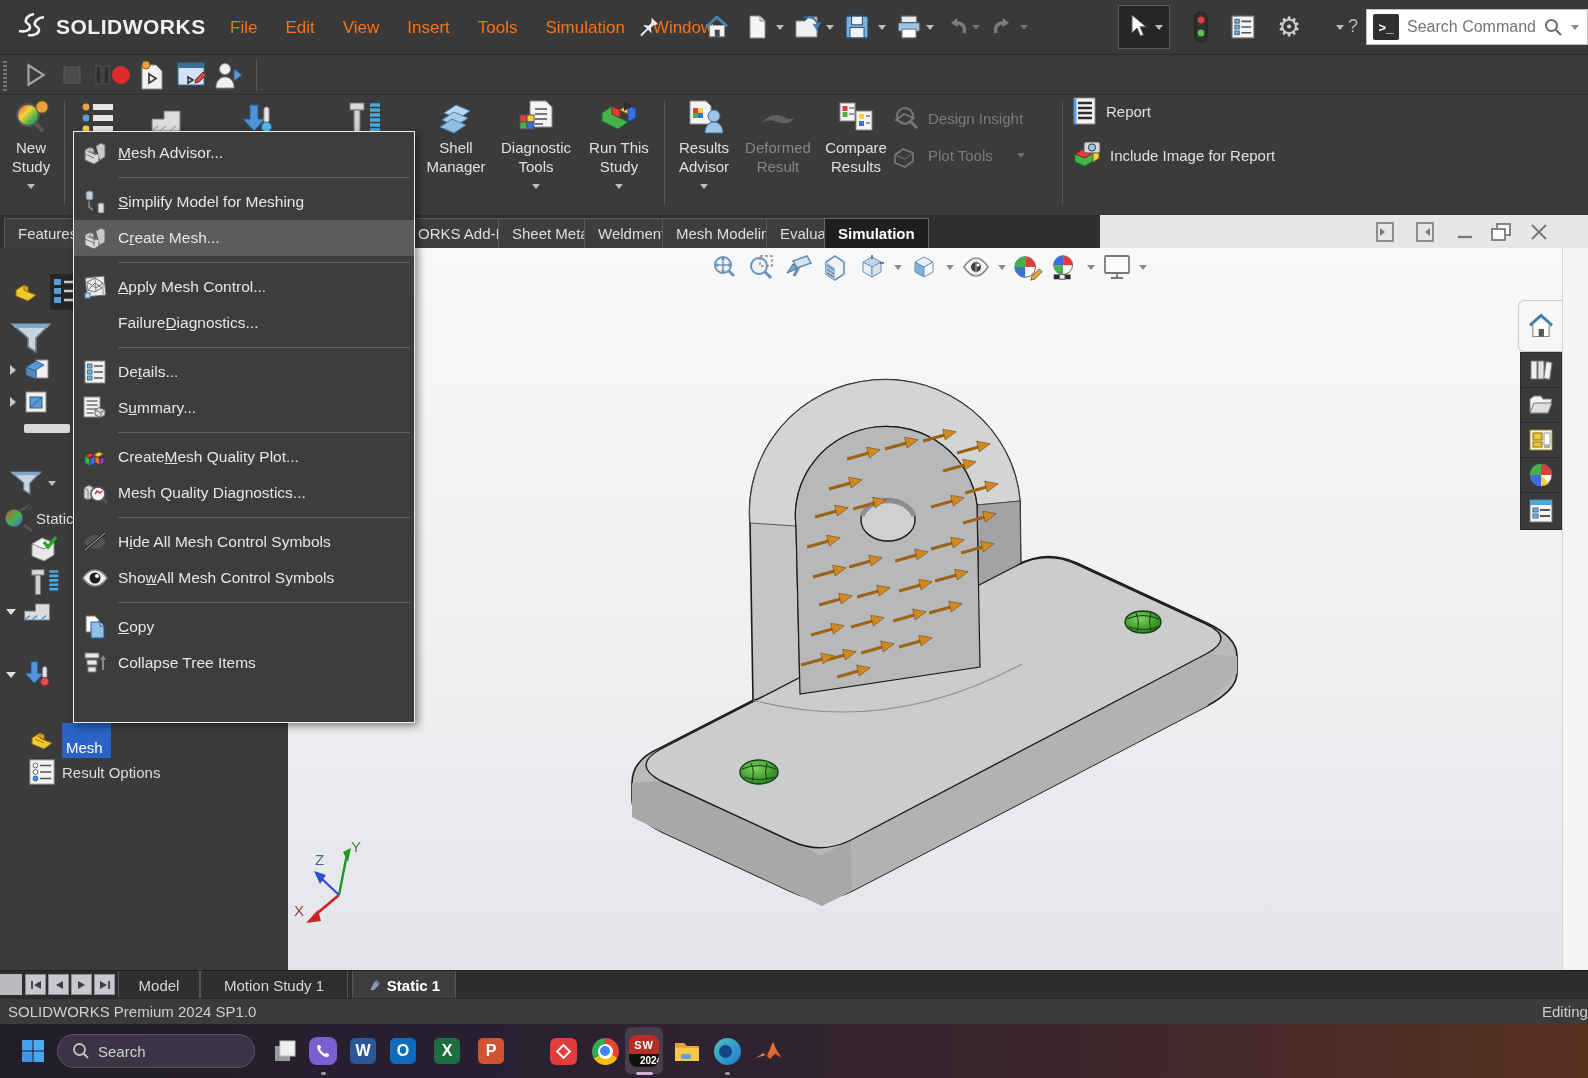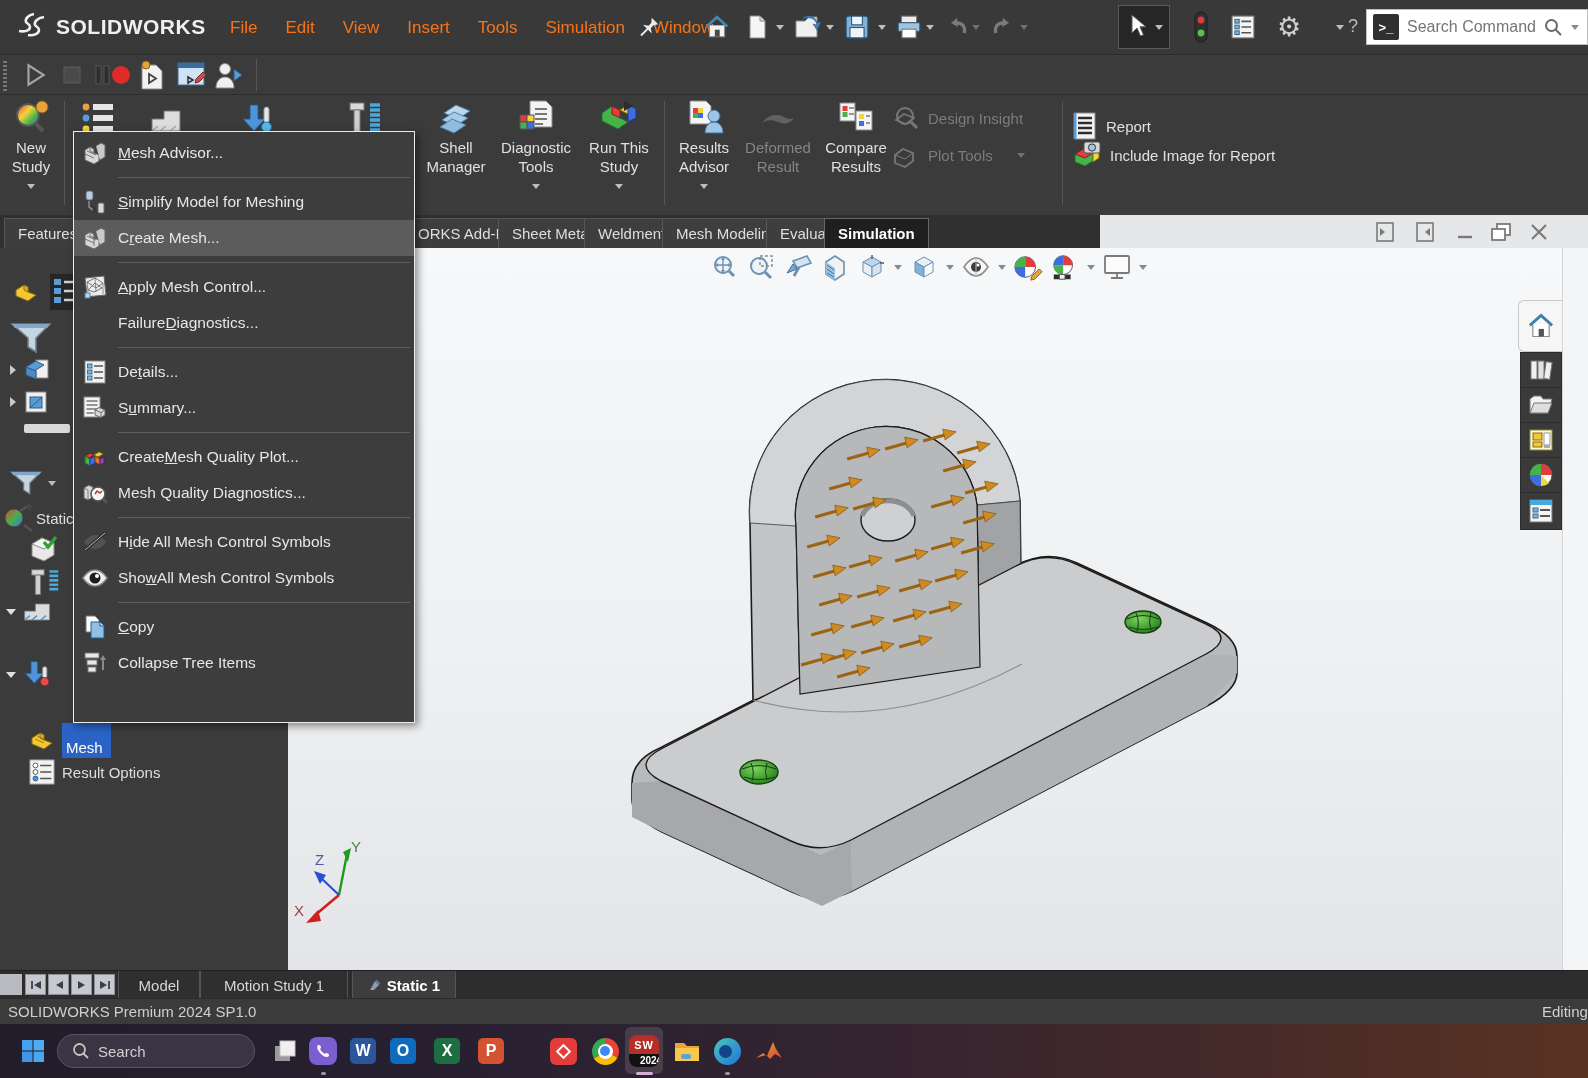--- a/index.html
+++ b/index.html
@@ -401,21 +401,21 @@
     </div>
     <div class="linkbtn dis" style="left:890px;top:45px">
       <svg width="30" height="28" viewBox="0 0 30 28">
           <path d="M5 14l8-6 10 4v8l-8 6-10-4z" fill="none" stroke="#777" stroke-width="1.8"></path>
           <path d="M13 8l10 4-8 6-10-4z" fill="none" stroke="#777"></path>
         </svg>
       <span>Plot Tools</span>
       <div class="dd dim" style="margin-left:16px"></div>
     </div>
     <div class="rsep" style="left:1062px"></div>
-    <div class="linkbtn" style="left:1072px;top:16px">
+    <div class="linkbtn" style="left:1072px;top:1px">
       <svg width="26" height="30" viewBox="0 0 26 30">
           <rect x="3" y="2" width="20" height="26" fill="#f4f4f4" stroke="#8a8a8a"></rect>
           <path d="M6 7h14M6 12h14M6 17h14M6 22h14" stroke="#2d2d2d" stroke-width="2.6"></path>
           <path d="M3 2v26" stroke="#5b9bd5" stroke-width="3"></path>
         </svg>
       <span>Report</span>
     </div>
     <div class="linkbtn" style="left:1072px;top:45px">
       <svg width="30" height="30" viewBox="0 0 30 30">
           <path d="M3 14l8-5 10 4v8l-8 5-10-4z" fill="#46b24a" stroke="#1d6f2f"></path>

